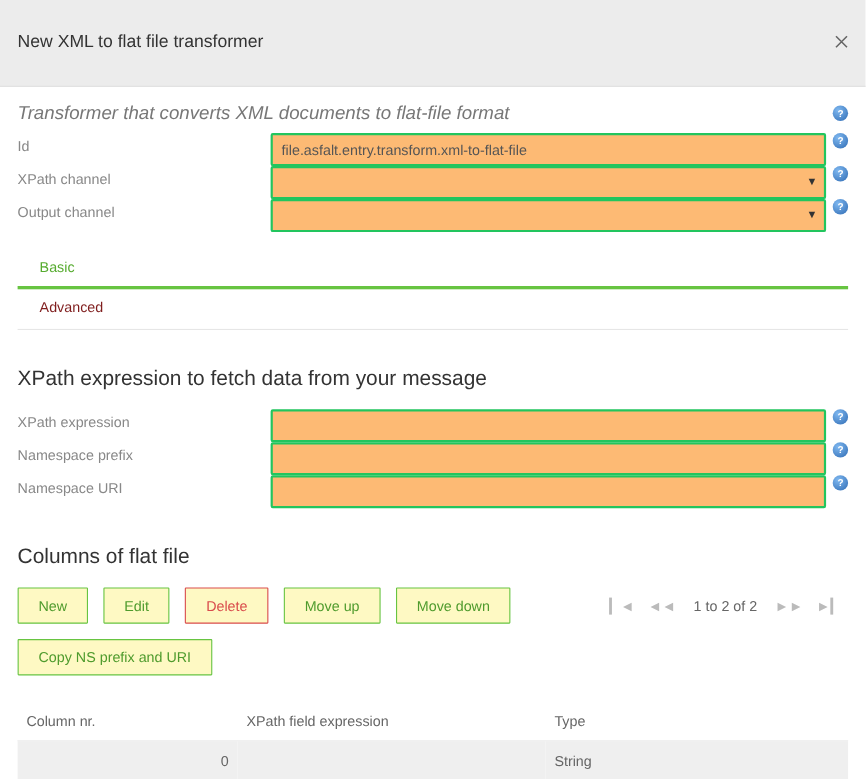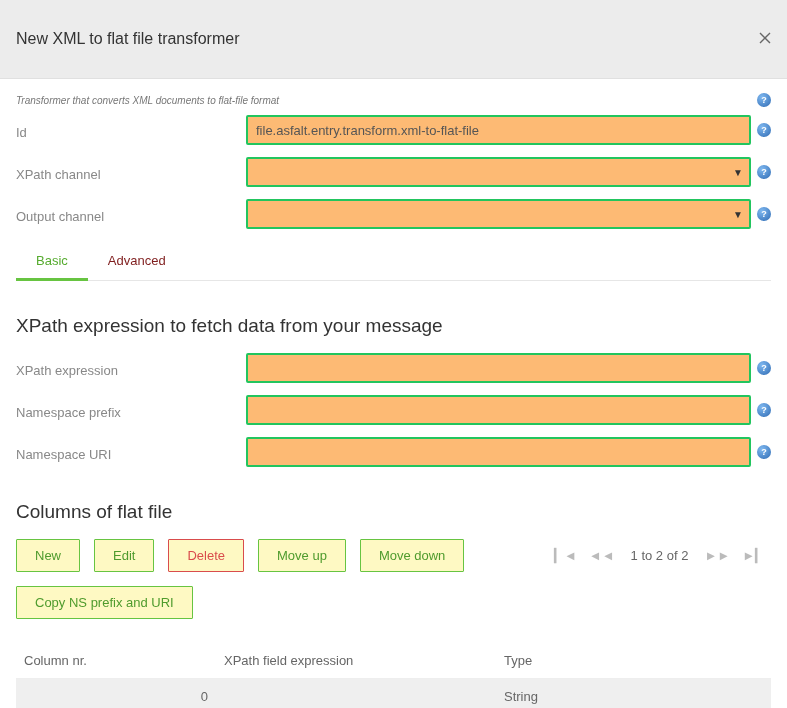--- a/index.html
+++ b/index.html
@@ -34,39 +34,38 @@
   }
   .desc-row {
     display: flex;
     align-items: center;
     margin-bottom: 8px;
   }
   .desc {
     font-style: italic;
     color: #777;
     flex: 1;
-    font-size: 10px;
+    font-size: 17px;
   }
   .help-icon {
     width: 14px; height: 14px;
     display: inline-flex;
     align-items: center; justify-content: center;
     background: radial-gradient(circle at 35% 30%, #7fb8f0, #2f6bb3);
     border-radius: 50%;
     color: #fff;
     font-size: 9px;
     font-weight: bold;
     cursor: pointer;
     flex-shrink: 0;
     margin-left: 6px;
   }
   .form-row {
     display: flex;
-    align-items: center;
-    margin-bottom: 12px;
+    align-items: flex-start;
   }
   .form-label {
     width: 230px;
     color: #888;
     font-size: 13px;
     padding-top: 4px;
   }
   .form-control-wrap {
     flex: 1;
     display: flex;
@@ -99,20 +98,21 @@
     top: 50%;
     transform: translateY(-50%);
     pointer-events: none;
     color: #333;
     font-size: 10px;
   }
   .tabs {
     margin-top: 14px;
     border-bottom: 1px solid #e6e6e6;
     display: flex;
+    flex-direction: column;
   }
   .tab {
     padding: 10px 20px;
     color: #7f1d1d;
     cursor: pointer;
     border-bottom: 3px solid transparent;
     margin-bottom: -1px;
     font-size: 13px;
   }
   .tab.active {

